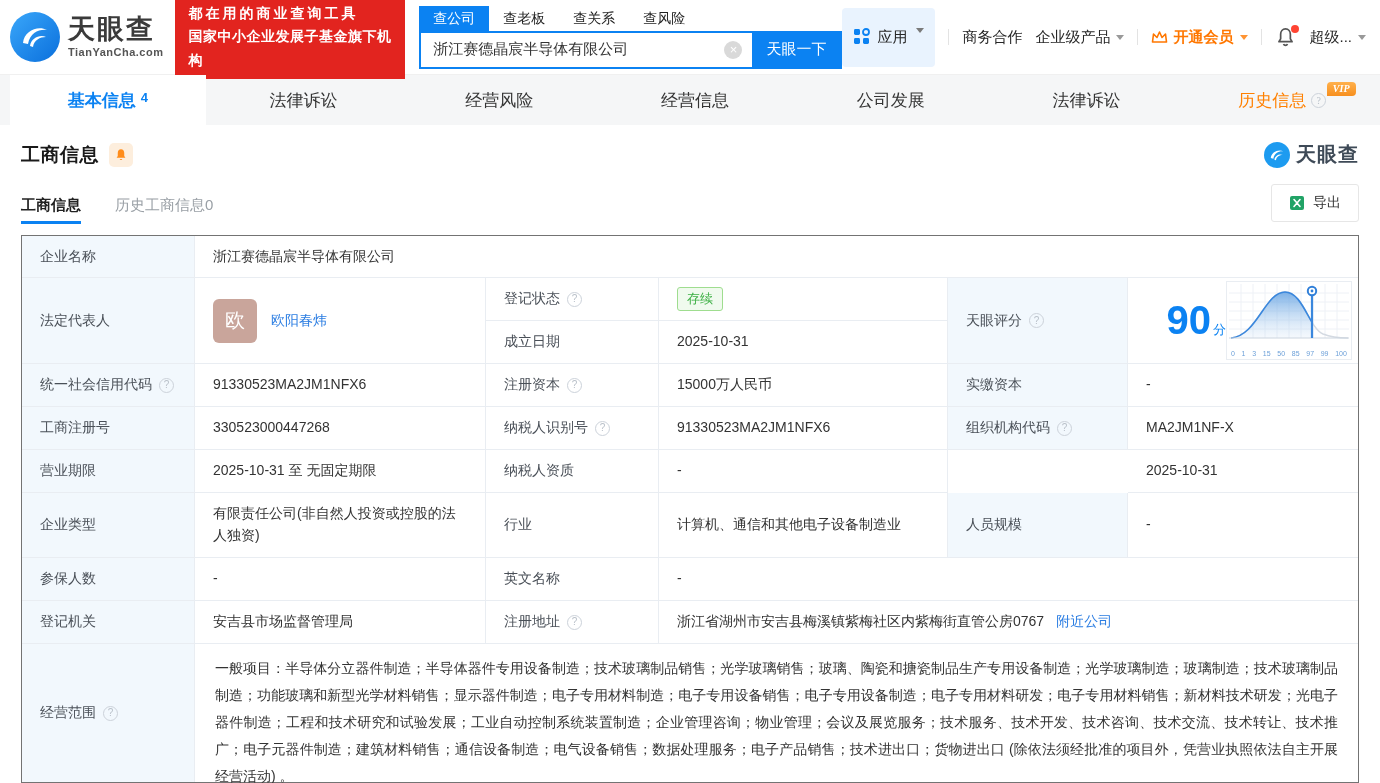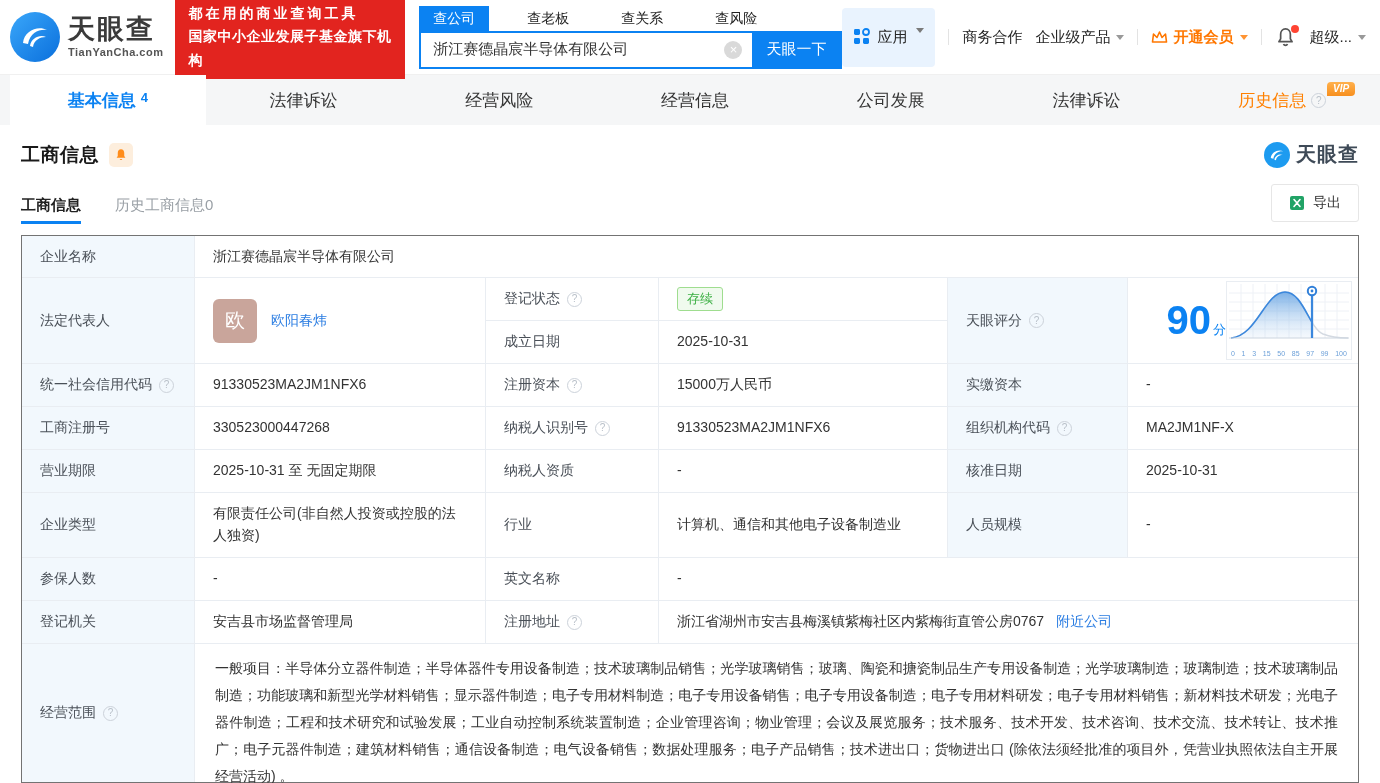--- a/index.html
+++ b/index.html
@@ -9,21 +9,21 @@
   
   .hdr { height:75px; display:flex; align-items:center; padding:0 14px 0 10px; border-bottom:1px solid #f0f0f0; background:#fff; }
   .logo { display:flex; align-items:center; gap:8px; }
   .logo-txt .t1 { font-size:27px; font-weight:bold; color:#3a3a3a; letter-spacing:2px; line-height:1; }
   .logo-txt .t2 { font-size:11px; color:#555; letter-spacing:.5px; margin-top:3px; font-weight:bold; }
   .slogan { margin-left:12px; background:#e2241f; color:#fff; padding:7px 13px; line-height:1.65; }
   .slogan .s1 { font-size:14px; letter-spacing:3px; font-weight:bold; }
   .slogan .s2 { font-size:14px; letter-spacing:.5px; font-weight:bold; }
 
   .search-wrap { margin-left:14px; width:452px; }
-  .stabs { display:flex;gap:24px; }
+  .stabs { display:flex; }
   .stab { padding:4px 14px 3px; font-size:14px; color:#222; cursor:pointer; }
   .stab.on { background:#0b82f2; color:#fff; }
   .sbox { display:flex; border:2px solid #0b82f2; height:38px; background:#fff; }
   .sbox input { flex:1; border:none; outline:none; font-size:15px; padding:0 12px; color:#333; font-family:inherit; }
   .sclear { width:18px; height:18px; border-radius:50%; background:#d9d9d9; color:#fff; align-self:center; margin-right:10px;
     display:flex; align-items:center; justify-content:center; font-size:13px; cursor:pointer; }
   .sclear::before { content:"×"; }
   .sbtn { width:88px; background:#0b82f2; color:#fff; font-size:15px; border:none; cursor:pointer; font-family:inherit; }
 
   .hmenu { margin-left:auto; display:flex; align-items:center; gap:13px; font-size:15px; color:#262626; white-space:nowrap; }
@@ -36,21 +36,21 @@
   .vipbtn .caret { border-top-color:#ff9433; }
   .bell-wrap { position:relative; cursor:pointer; display:flex; }
   .bell-dot { position:absolute; top:-2px; right:-3px; width:8px; height:8px; border-radius:50%; background:#f43; }
   .super { max-width:64px; overflow:hidden; text-overflow:ellipsis; }
 
   
   .nav { height:50px; background:#f5f6f7; display:flex;padding-left:10px; }
   .ntab { flex:1; display:flex; align-items:center; justify-content:center; font-size:17px; color:#333; cursor:pointer; position:relative; }
   .ntab.on { background:#fff; color:#0b82f2; font-weight:bold; }
   .ntab .cnt { font-size:13px; margin-left:5px; transform:translateY(-3px); }
-  .ntab.vip { color:#ff8000; }
+  .ntab.vip { color:#ff8000;font-family:Liberation Serif, serif; }
   .vip-badge { position:absolute; top:7px; margin-left:118px; background:linear-gradient(180deg,#ffb14d,#f78f1e); color:#fff;
     font-size:10px; font-weight:bold; font-style:italic; padding:1px 6px 2px; border-radius:4px 4px 4px 0; }
 
   
   .main { padding:16px 21px 0; }
   .sec-hd { display:flex; align-items:center; }
   .sec-title { font-size:19px; font-weight:bold; color:#1a1a1a; letter-spacing:.5px; }
   .bell-badge { width:24px; height:24px; background:#fdeedd; border-radius:5px; margin-left:10px; display:flex; align-items:center; justify-content:center; cursor:pointer; }
   .wm { margin-left:auto; display:flex; align-items:center; gap:6px; }
   .wm-txt { font-size:20px; font-weight:bold; color:#3e4a57; letter-spacing:1px; }
@@ -309,21 +309,20 @@
     <div class="c lbl" style="grid-area:5/5">
       <span>组织机构代码</span>
       <span class="q"></span>
     </div>
     <div class="c nr" style="grid-area:5/6">MA2JM1NF-X</div>
 
     <div class="c lbl" style="grid-area:6/1">营业期限</div>
     <div class="c" style="grid-area:6/2">2025-10-31 至 无固定期限</div>
     <div class="c lblw" style="grid-area:6/3">纳税人资质</div>
     <div class="c" style="grid-area:6/4">-</div>
-    <div class="c lbl" style="grid-area:6/5">核准日期</div>
     <div class="c nr" style="grid-area:6/6">2025-10-31</div>
 
     <div class="c lbl" style="grid-area:7/1">企业类型</div>
     <div class="c" style="grid-area:7/2">
       <span>有限责任公司(非自然人投资或控股的法人独资)</span>
     </div>
     <div class="c lblw" style="grid-area:7/3">行业</div>
     <div class="c" style="grid-area:7/4">计算机、通信和其他电子设备制造业</div>
     <div class="c lbl" style="grid-area:7/5">人员规模</div>
     <div class="c nr" style="grid-area:7/6">-</div>

